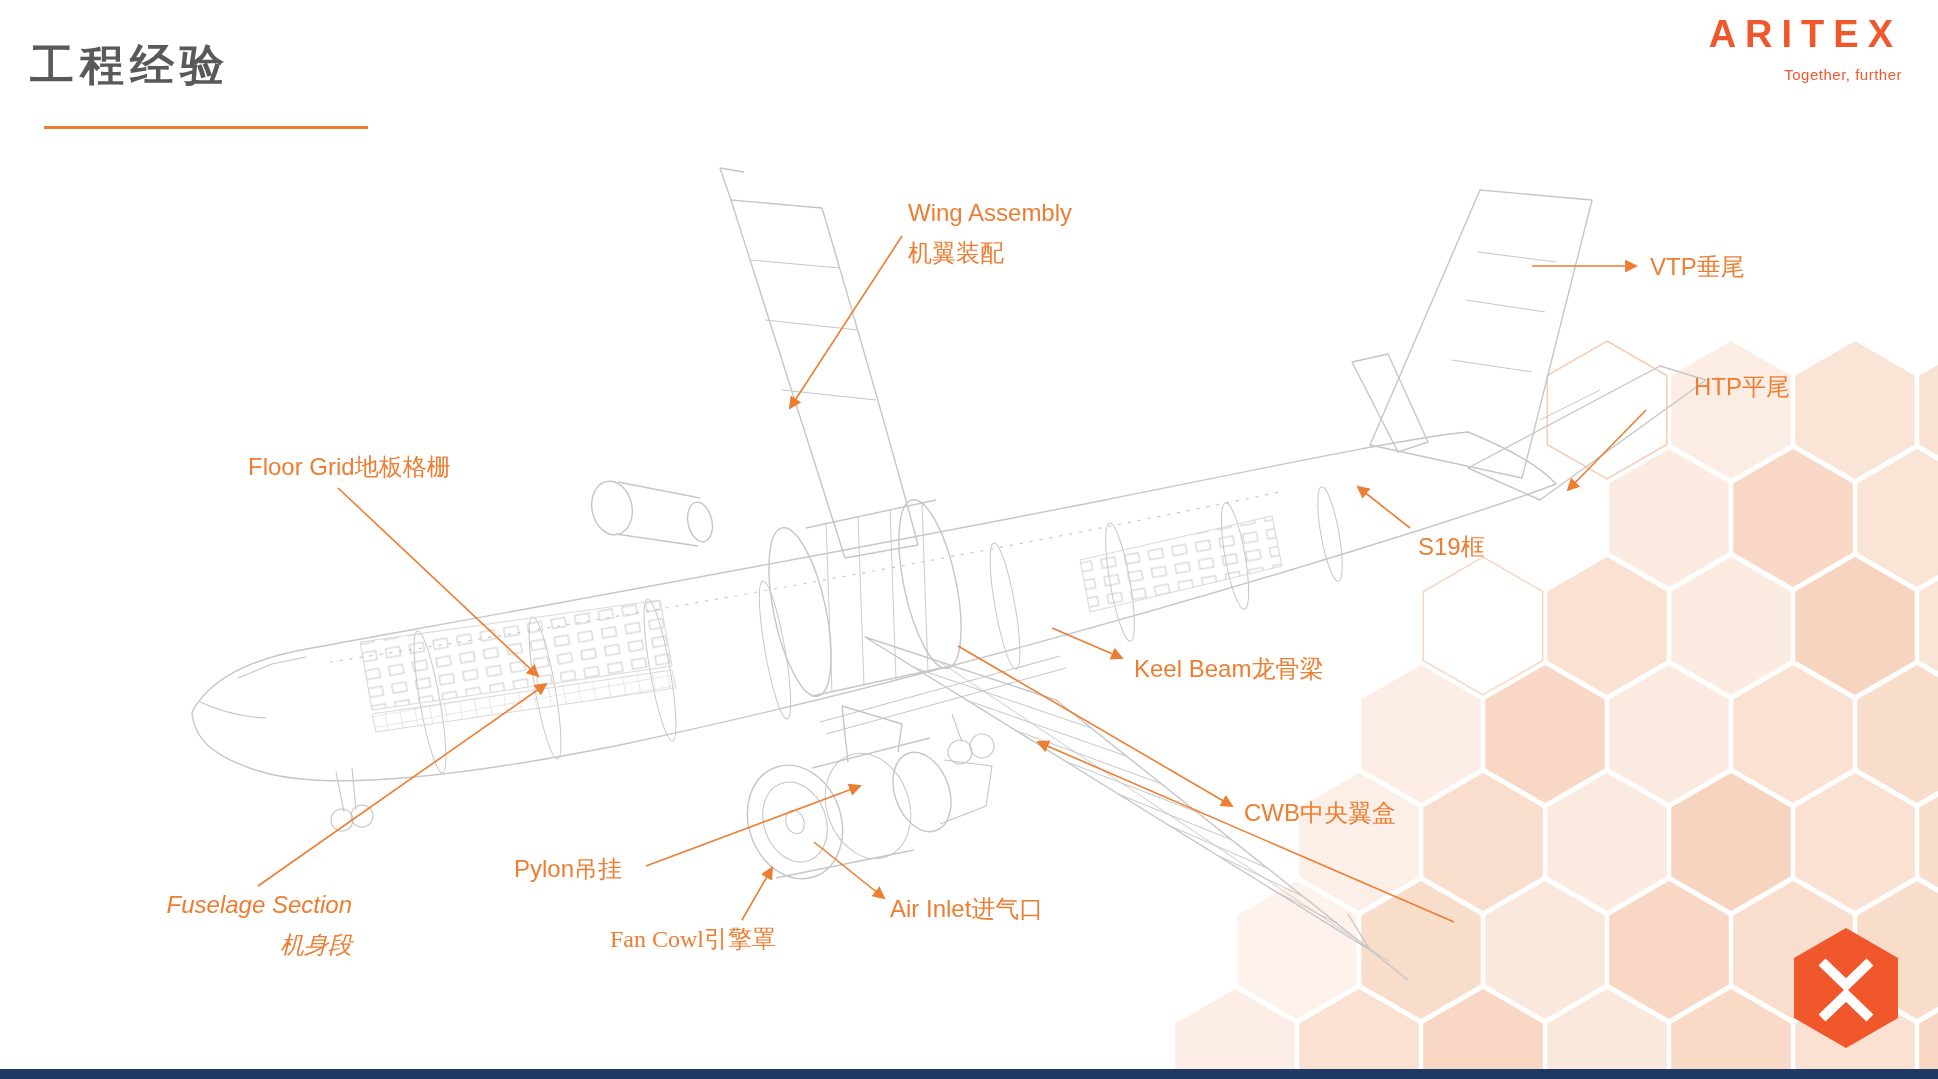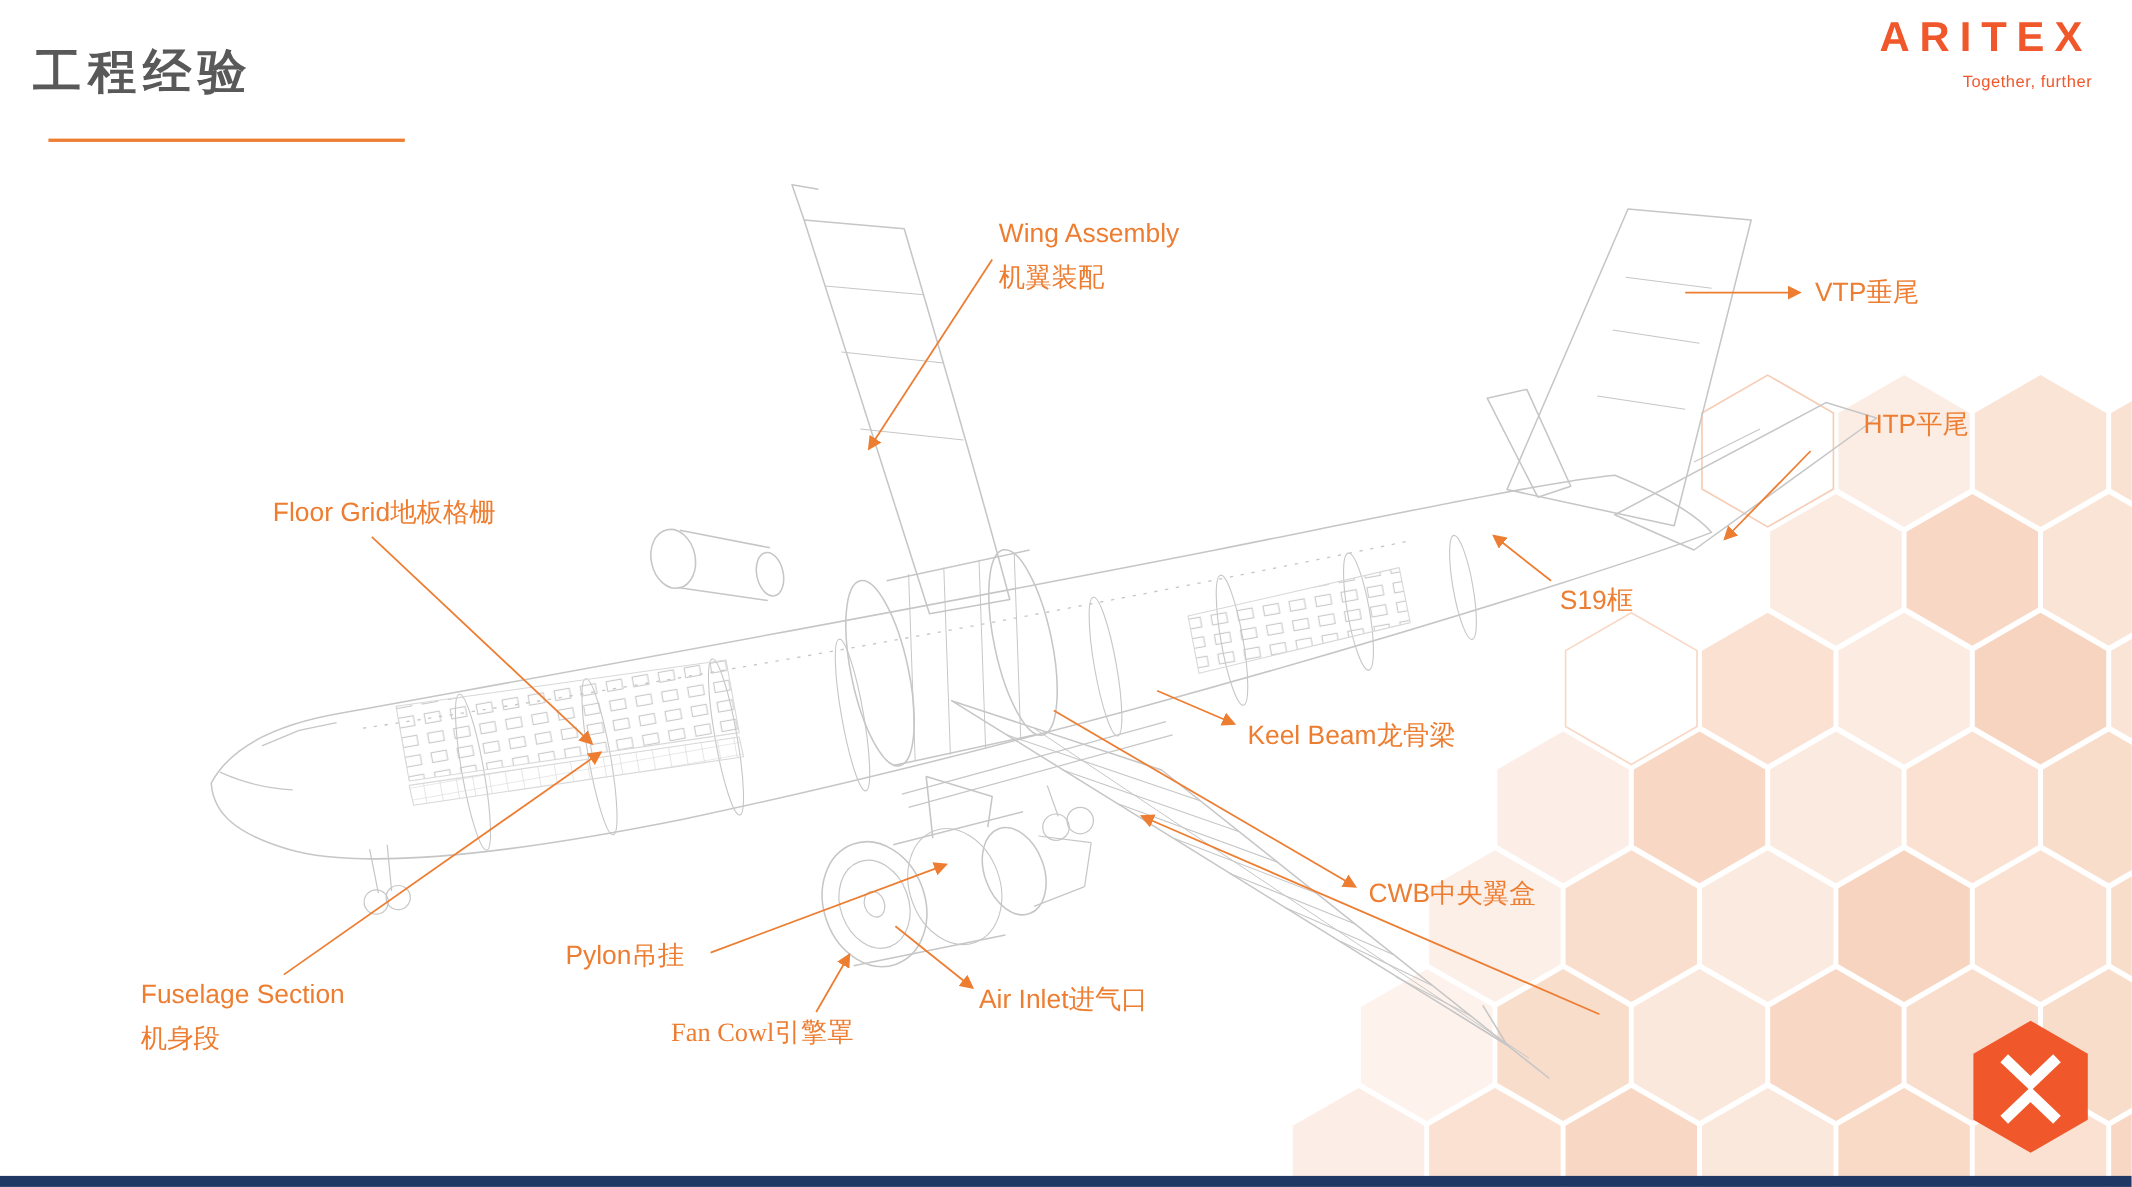--- a/index.html
+++ b/index.html
@@ -6,21 +6,21 @@
   .slide{position:relative;width:1938px;height:1079px;background:#ffffff;overflow:hidden;
          font-family:"Liberation Sans","DejaVu Sans",sans-serif;}
   .page-title{position:absolute;left:30px;top:36px;font-size:44px;font-weight:bold;
               color:#595959;letter-spacing:6px;white-space:nowrap;}
   .title-underline{position:absolute;left:44px;top:126px;width:324px;height:3px;background:#ED7D31;}
   .brand{position:absolute;right:36px;top:14px;text-align:right;}
   .brand-word{font-size:38px;font-weight:bold;color:#F0572B;letter-spacing:9px;line-height:40px;}
   .brand-tag{font-size:15px;color:#F0572B;margin-top:12px;letter-spacing:0.5px;}
   .label{position:absolute;color:#ED7D31;font-size:24px;line-height:30px;white-space:nowrap;}
   .label .l2{margin-top:10px;}
-  .label.centered{text-align:left;}
+  .label.centered{text-align:right;font-style:italic;}
   .footer-bar{position:absolute;left:0;bottom:0;width:1938px;height:10px;background:#1F3864;}
   svg.layer{position:absolute;left:0;top:0;}
   .badge{position:absolute;left:1786px;top:926px;}
 </style>
 </head>
 <body>
 
 <div class="slide">
 
   <svg class="layer" width="1938" height="1079" viewBox="0 0 1938 1079">

